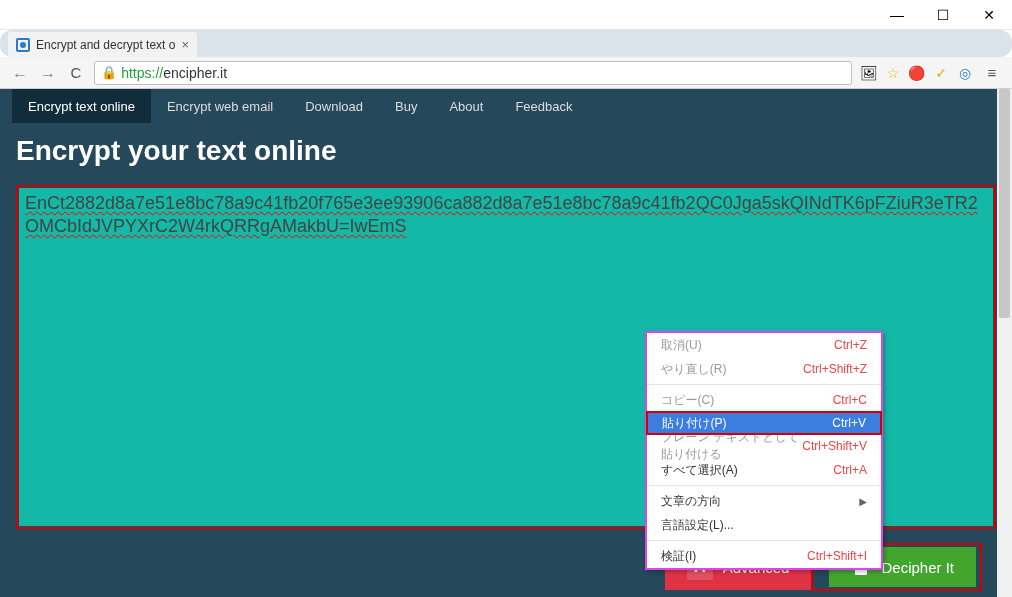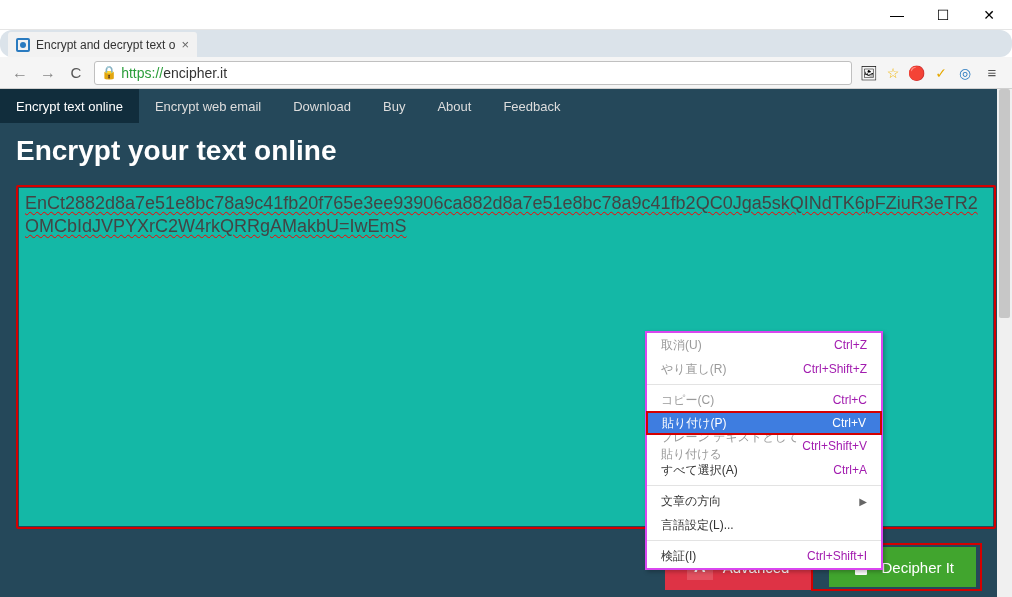--- a/index.html
+++ b/index.html
@@ -26,21 +26,21 @@
   .proto { color: #2a9d3a; text-align: center; }
   .host { color: #333; }
   .ext-icons { display:flex; gap:6px; align-items:center; }
   .ext { width:18px; height:18px; display:flex; align-items:center; justify-content:center; font-size:14px; }
   
   
   .page { position:absolute; top:89px; left:0; right:0; bottom:0; background: #25485a; overflow:hidden; }
   .scrollbar { position:absolute; right:0; top:0; width:15px; height:100%; background:#f0f0f0; }
   .scrollbar::after{content:""; position:absolute; top:0; left:2px; right:2px; height:45%; background:#c7c7c7; border-radius:2px;}
   
-  .nav { display:flex; height:34px; align-items:stretch; }
+  .nav { display:flex; height:34px; align-items:stretch;padding-left:12px; }
   .nav-item { padding: 0 16px; color:#ddd; font-size:13px; display:flex; align-items:center; }
   .nav-item.active { background:#112d3c; color:#fff; font-weight:500; }
   
   .content { padding: 12px 16px 0 16px; }
   h1 { color:#fff; font-size:28px; font-weight:bold; margin-bottom:18px; }
   
   .textbox-wrap { border:2px solid #d40000; border-radius:2px; padding:1px; }
   .textbox { background:#14b8a6; width:100%; height:338px; padding:4px 6px; border:none; resize:none; font-family: Arial, sans-serif; font-size:18px; color:#444; line-height:1.25; overflow:hidden; }
   .textbox .cipher { text-decoration: underline wavy red; text-decoration-thickness:1px; text-underline-offset:2px; word-break:break-all; }
   
@@ -49,21 +49,21 @@
   .btn-adv { background:#de3345; }
   .btn-icon { width:26px; height:26px; display:flex; align-items:center; justify-content:center; background:rgba(255,255,255,0.15); font-size:16px; font-weight:bold; }
   .btn-dec-wrap { border:2px solid #d40000; padding:2px 4px 2px 16px; display:flex; align-items:center; }
   .btn-dec-plain { background:#41a52e; height:40px; display:flex; align-items:center; gap:10px; padding:0 22px; color:#fff; font-size:15px;}
   
   
   .ctx { position:absolute; left:645px; top:242px; width:238px; background:#fff; border:2px solid #d946ef; box-shadow:2px 2px 4px rgba(0,0,0,0.25); font-size:12px; color:#333; }
   .ctx-item { padding: 5px 14px; display:flex; justify-content:space-between; align-items:center; height:24px; }
   .ctx-item.disabled { color:#9a9a9a; }
   .ctx-item.hl { background:#3e7de0; color:#fff; border:2px solid #d40000; margin:-1px; position:relative; z-index:2; }
-  .ctx-short { color:#a21caf; }
+  .ctx-short { color:#ef4444; }
   .ctx-item.hl .ctx-short{ color:#fff; }
   .ctx-sep { height:1px; background:#e3e3e3; margin:3px 0; }
   .ctx-arrow { color:#666; font-size:10px; }
   
   .lock-icon { display:inline-block; width:20px; height:20px; position:relative; }
   .lock-icon::before{content:""; position:absolute; left:4px; top:8px; width:12px; height:10px; background:#fff; border-radius:1px;}
   .lock-icon::after{content:""; position:absolute; left:6px; top:2px; width:8px; height:10px; border:2px solid #fff; border-bottom:none; border-radius:5px 5px 0 0;}
   .lock-open::after{ transform: rotate(-25deg) translate(-2px,-1px); border-right:none;}
 </style>
 </head>

